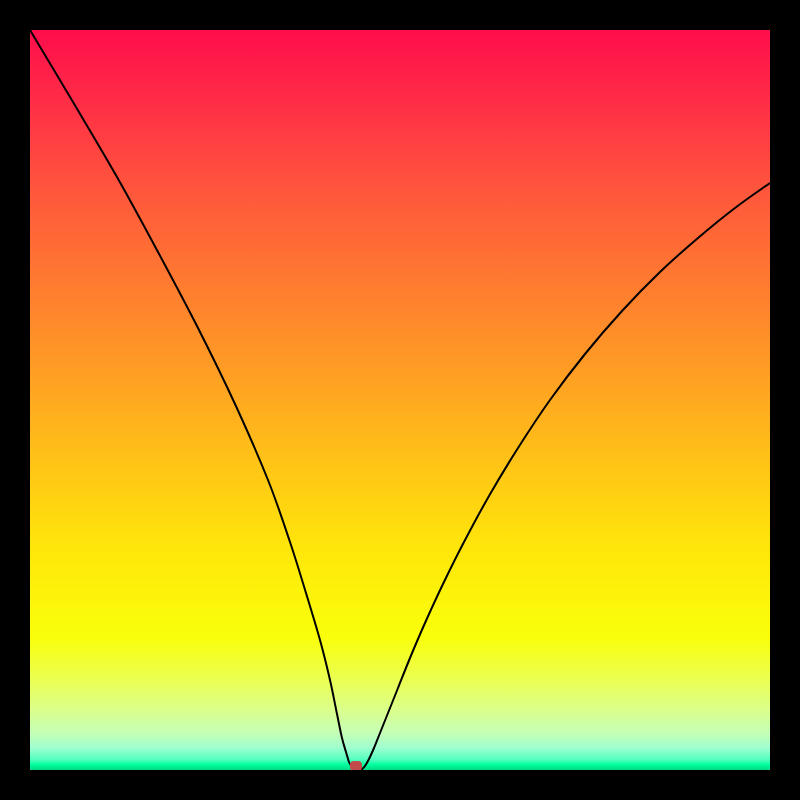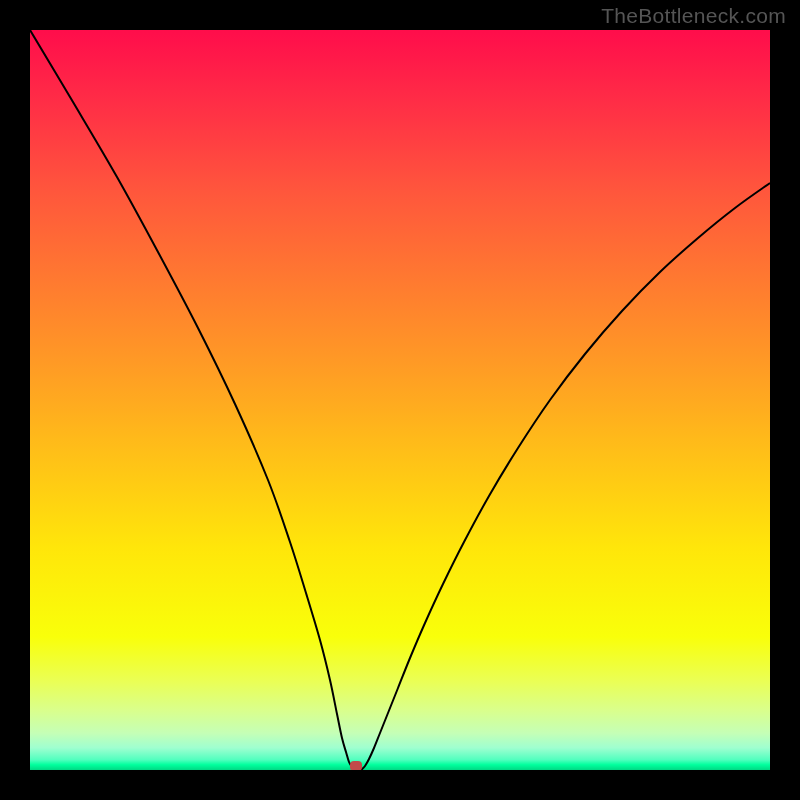--- a/index.html
+++ b/index.html
@@ -70,21 +70,20 @@
     font-size: 21px;
     font-weight: 500;
     letter-spacing: 0.3px;
   }
 </style>
 </head>
 <body>
 
 <div class="frame">
 
-  <div class="watermark">TheBottleneck.com</div>
 
   <div class="plot-area">
 
     <div class="gradient-bg"></div>
 
     <svg class="curve-layer" viewBox="0 0 740 740" preserveAspectRatio="none">
       <path id="bottleneck-curve" d="M0,0 C7.17,12.00 28.50,47.50 43,72 C57.50,96.50 72.83,122.00 87,147 C101.17,172.00 114.50,196.83 128,222 C141.50,247.17 155.17,272.67 168,298 C180.83,323.33 193.33,348.67 205,374 C216.67,399.33 228.83,427.00 238,450 C247.17,473.00 253.67,493.17 260,512 C266.33,530.83 271.00,546.67 276,563 C281.00,579.33 286.00,595.50 290,610 C294.00,624.50 297.17,637.67 300,650 C302.83,662.33 305.00,674.33 307,684 C309.00,693.67 310.50,701.67 312,708 C313.50,714.33 314.83,718.00 316,722 C317.17,726.00 318.00,729.50 319,732 C320.00,734.50 321.17,735.75 322,737 C322.83,738.25 323.33,739.00 324,739.5 C324.67,740.00 325.33,739.92 326,740 C326.67,740.08 327.33,740.00 328,740 C328.67,740.00 329.33,740.13 330,740 C330.67,739.87 331.17,739.87 332,739.2 C332.83,738.53 333.83,737.70 335,736 C336.17,734.30 337.50,732.00 339,729 C340.50,726.00 342.17,722.33 344,718 C345.83,713.67 347.67,708.83 350,703 C352.33,697.17 355.00,690.50 358,683 C361.00,675.50 364.33,667.17 368,658 C371.67,648.83 375.50,638.83 380,628 C384.50,617.17 389.50,605.33 395,593 C400.50,580.67 406.50,567.50 413,554 C419.50,540.50 426.33,526.67 434,512 C441.67,497.33 450.00,481.67 459,466 C468.00,450.33 477.83,434.00 488,418 C498.17,402.00 508.83,385.67 520,370 C531.17,354.33 543.00,338.83 555,324 C567.00,309.17 579.50,294.67 592,281 C604.50,267.33 617.33,254.17 630,242 C642.67,229.83 655.50,218.67 668,208 C680.50,197.33 693.00,187.17 705,178 C717.00,168.83 734.17,157.17 740,153 " fill="none" stroke="#000000" stroke-width="2"></path>
     </svg>
 
     <div id="min-marker" class="marker" style="left: 326px; top: 736px; background: rgb(194, 74, 74);"></div>

